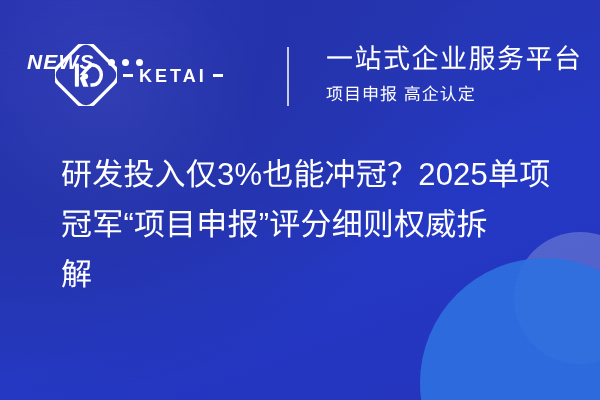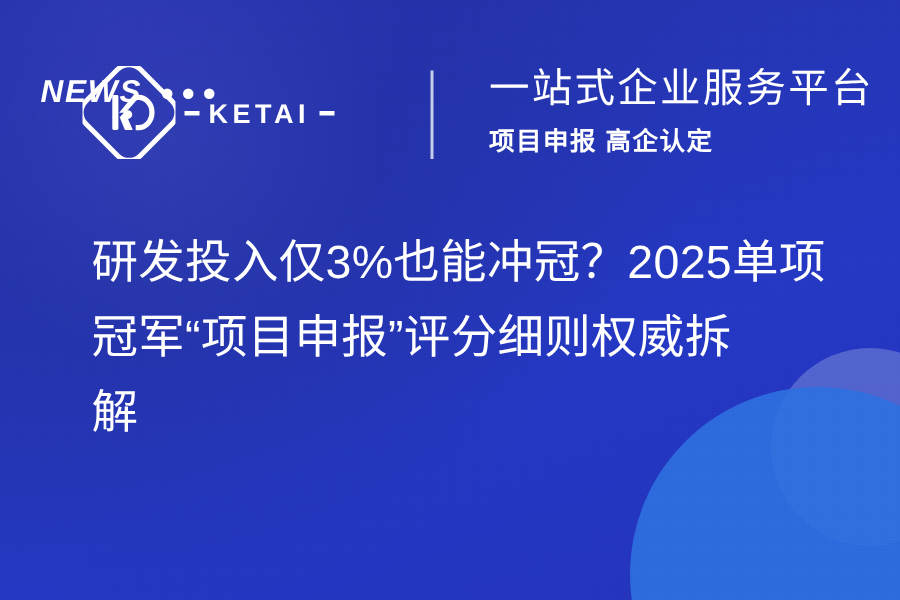--- a/index.html
+++ b/index.html
@@ -175,21 +175,21 @@
   .tagline-main {
     color: #ffffff;
     font-size: 27px;
     line-height: 1.16;
     letter-spacing: 1.5px;
     white-space: nowrap;
   }
   .tagline-sub {
     color: #ffffff;
     font-size: 17px;
-    font-weight: bold;
+    font-weight: normal;
     letter-spacing: 1px;
     margin-top: 5px;
     white-space: nowrap;
   }
 
   
   .headline {
     position: absolute;
     left: 61px;
     top: 150px;

